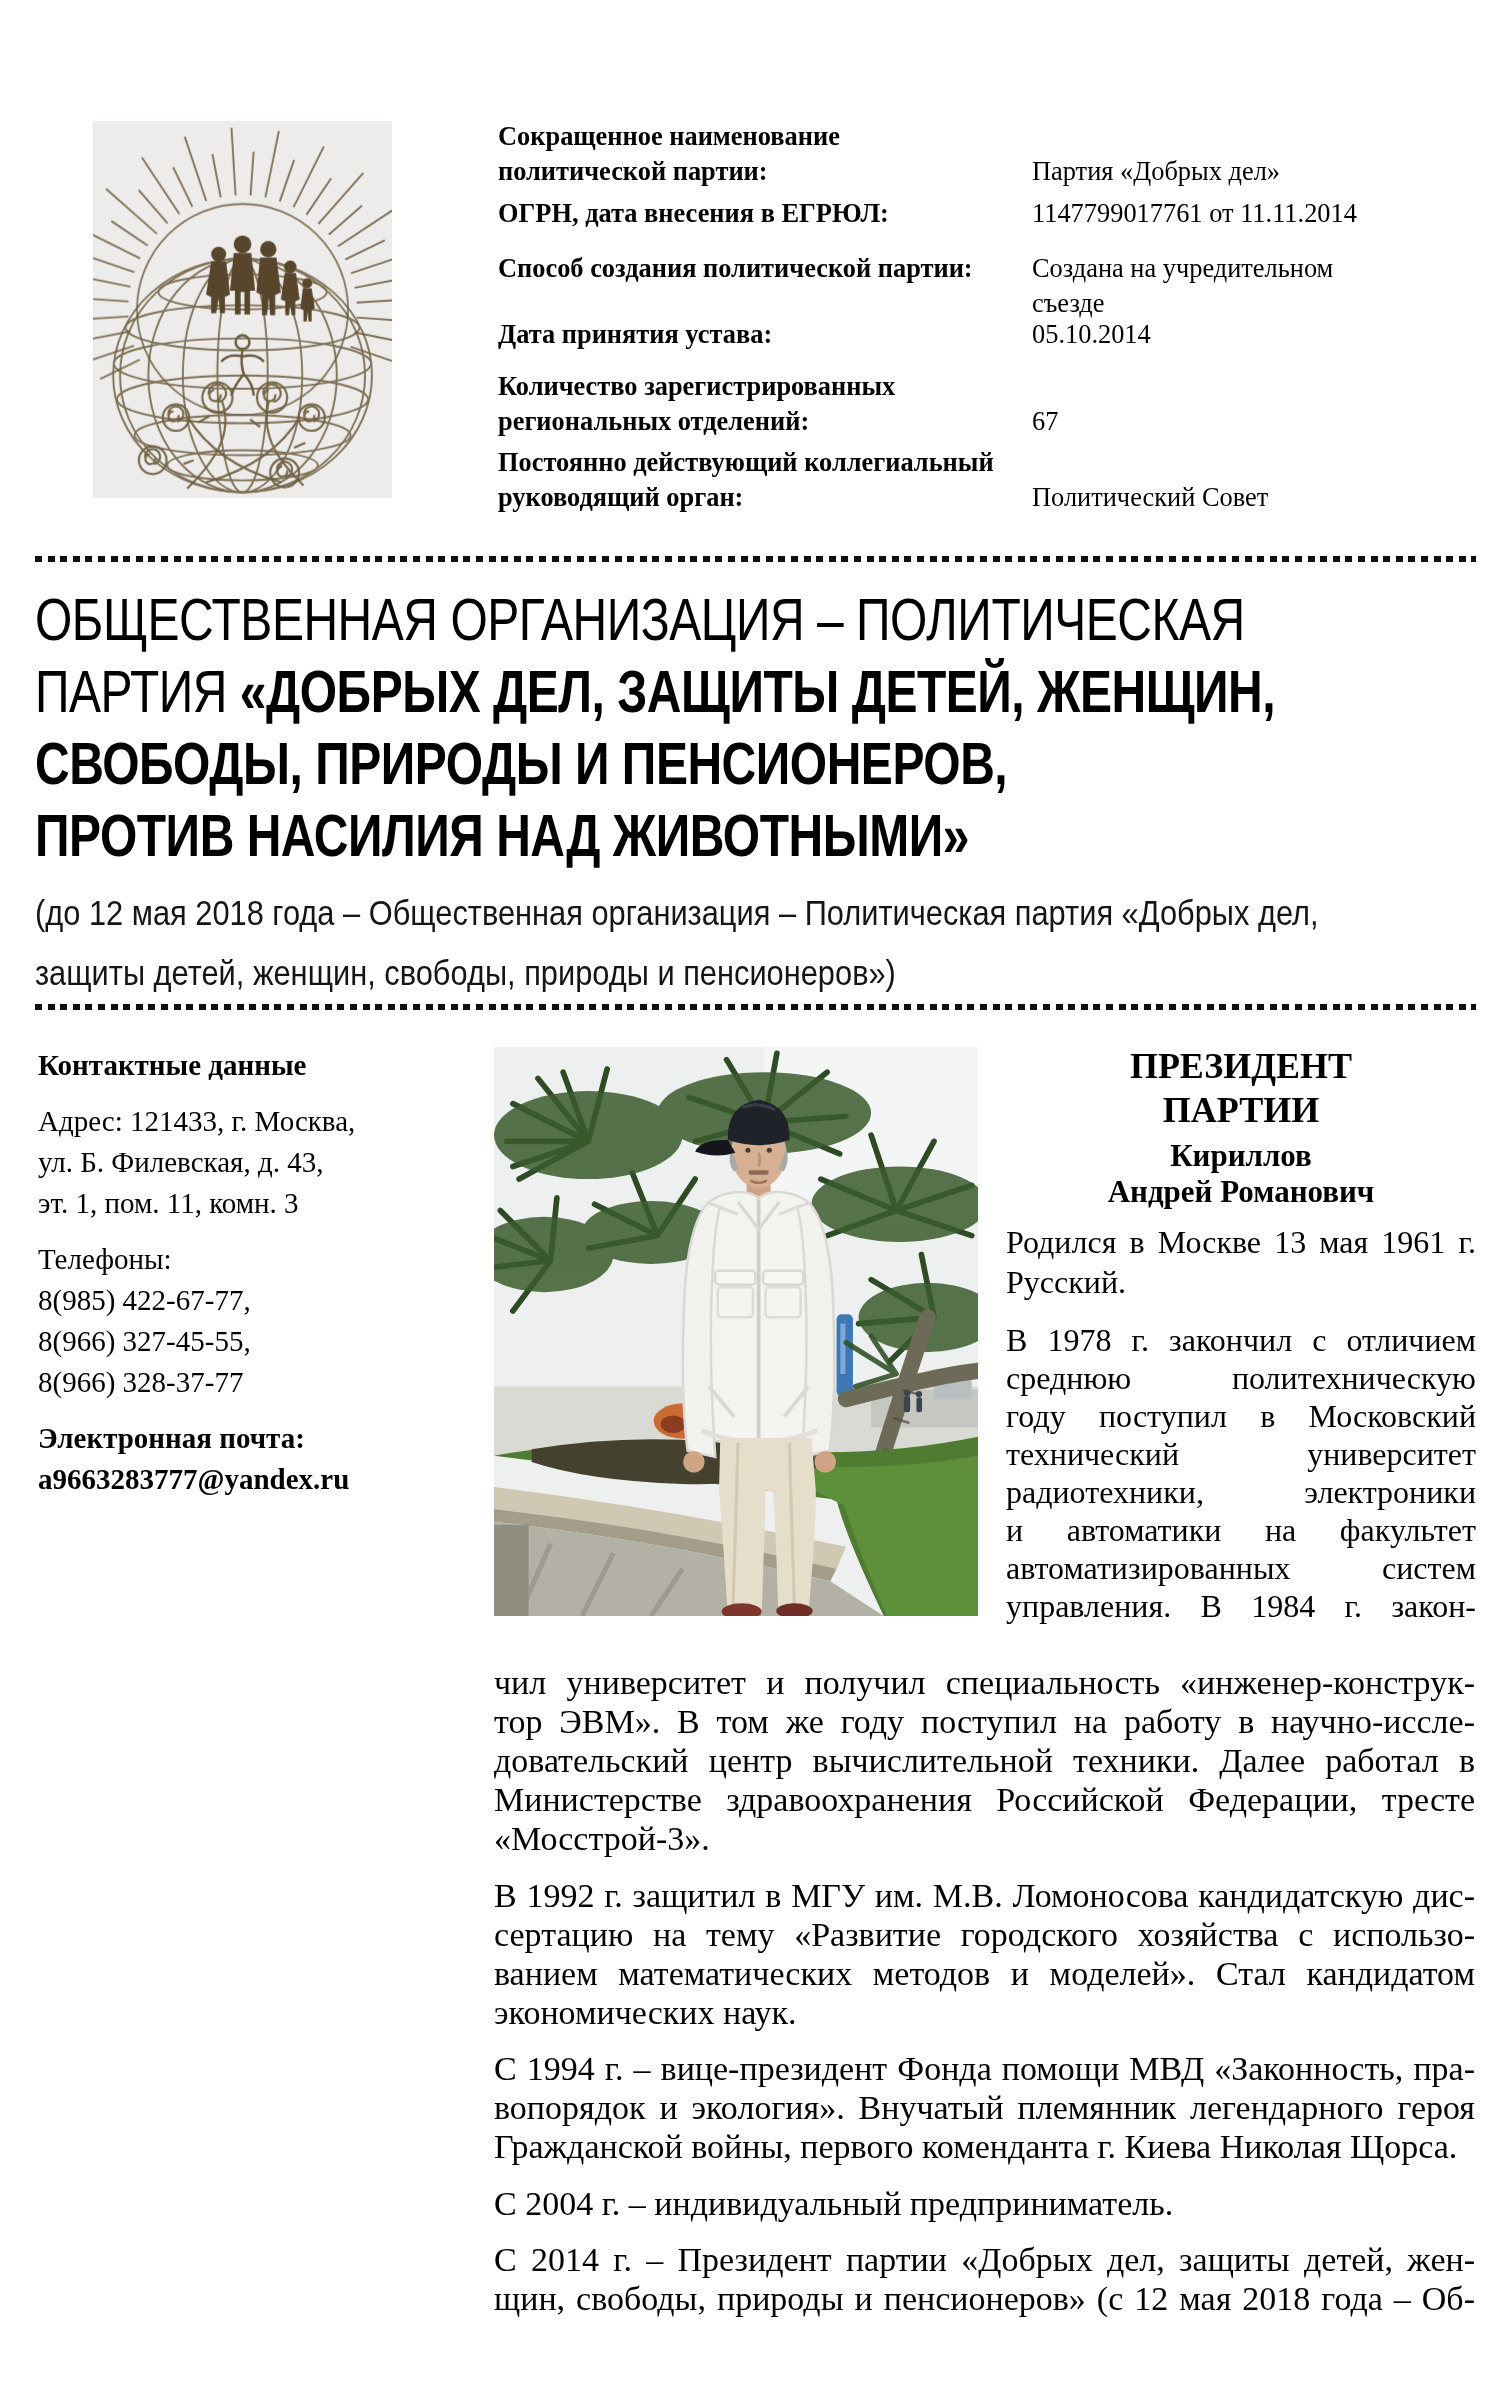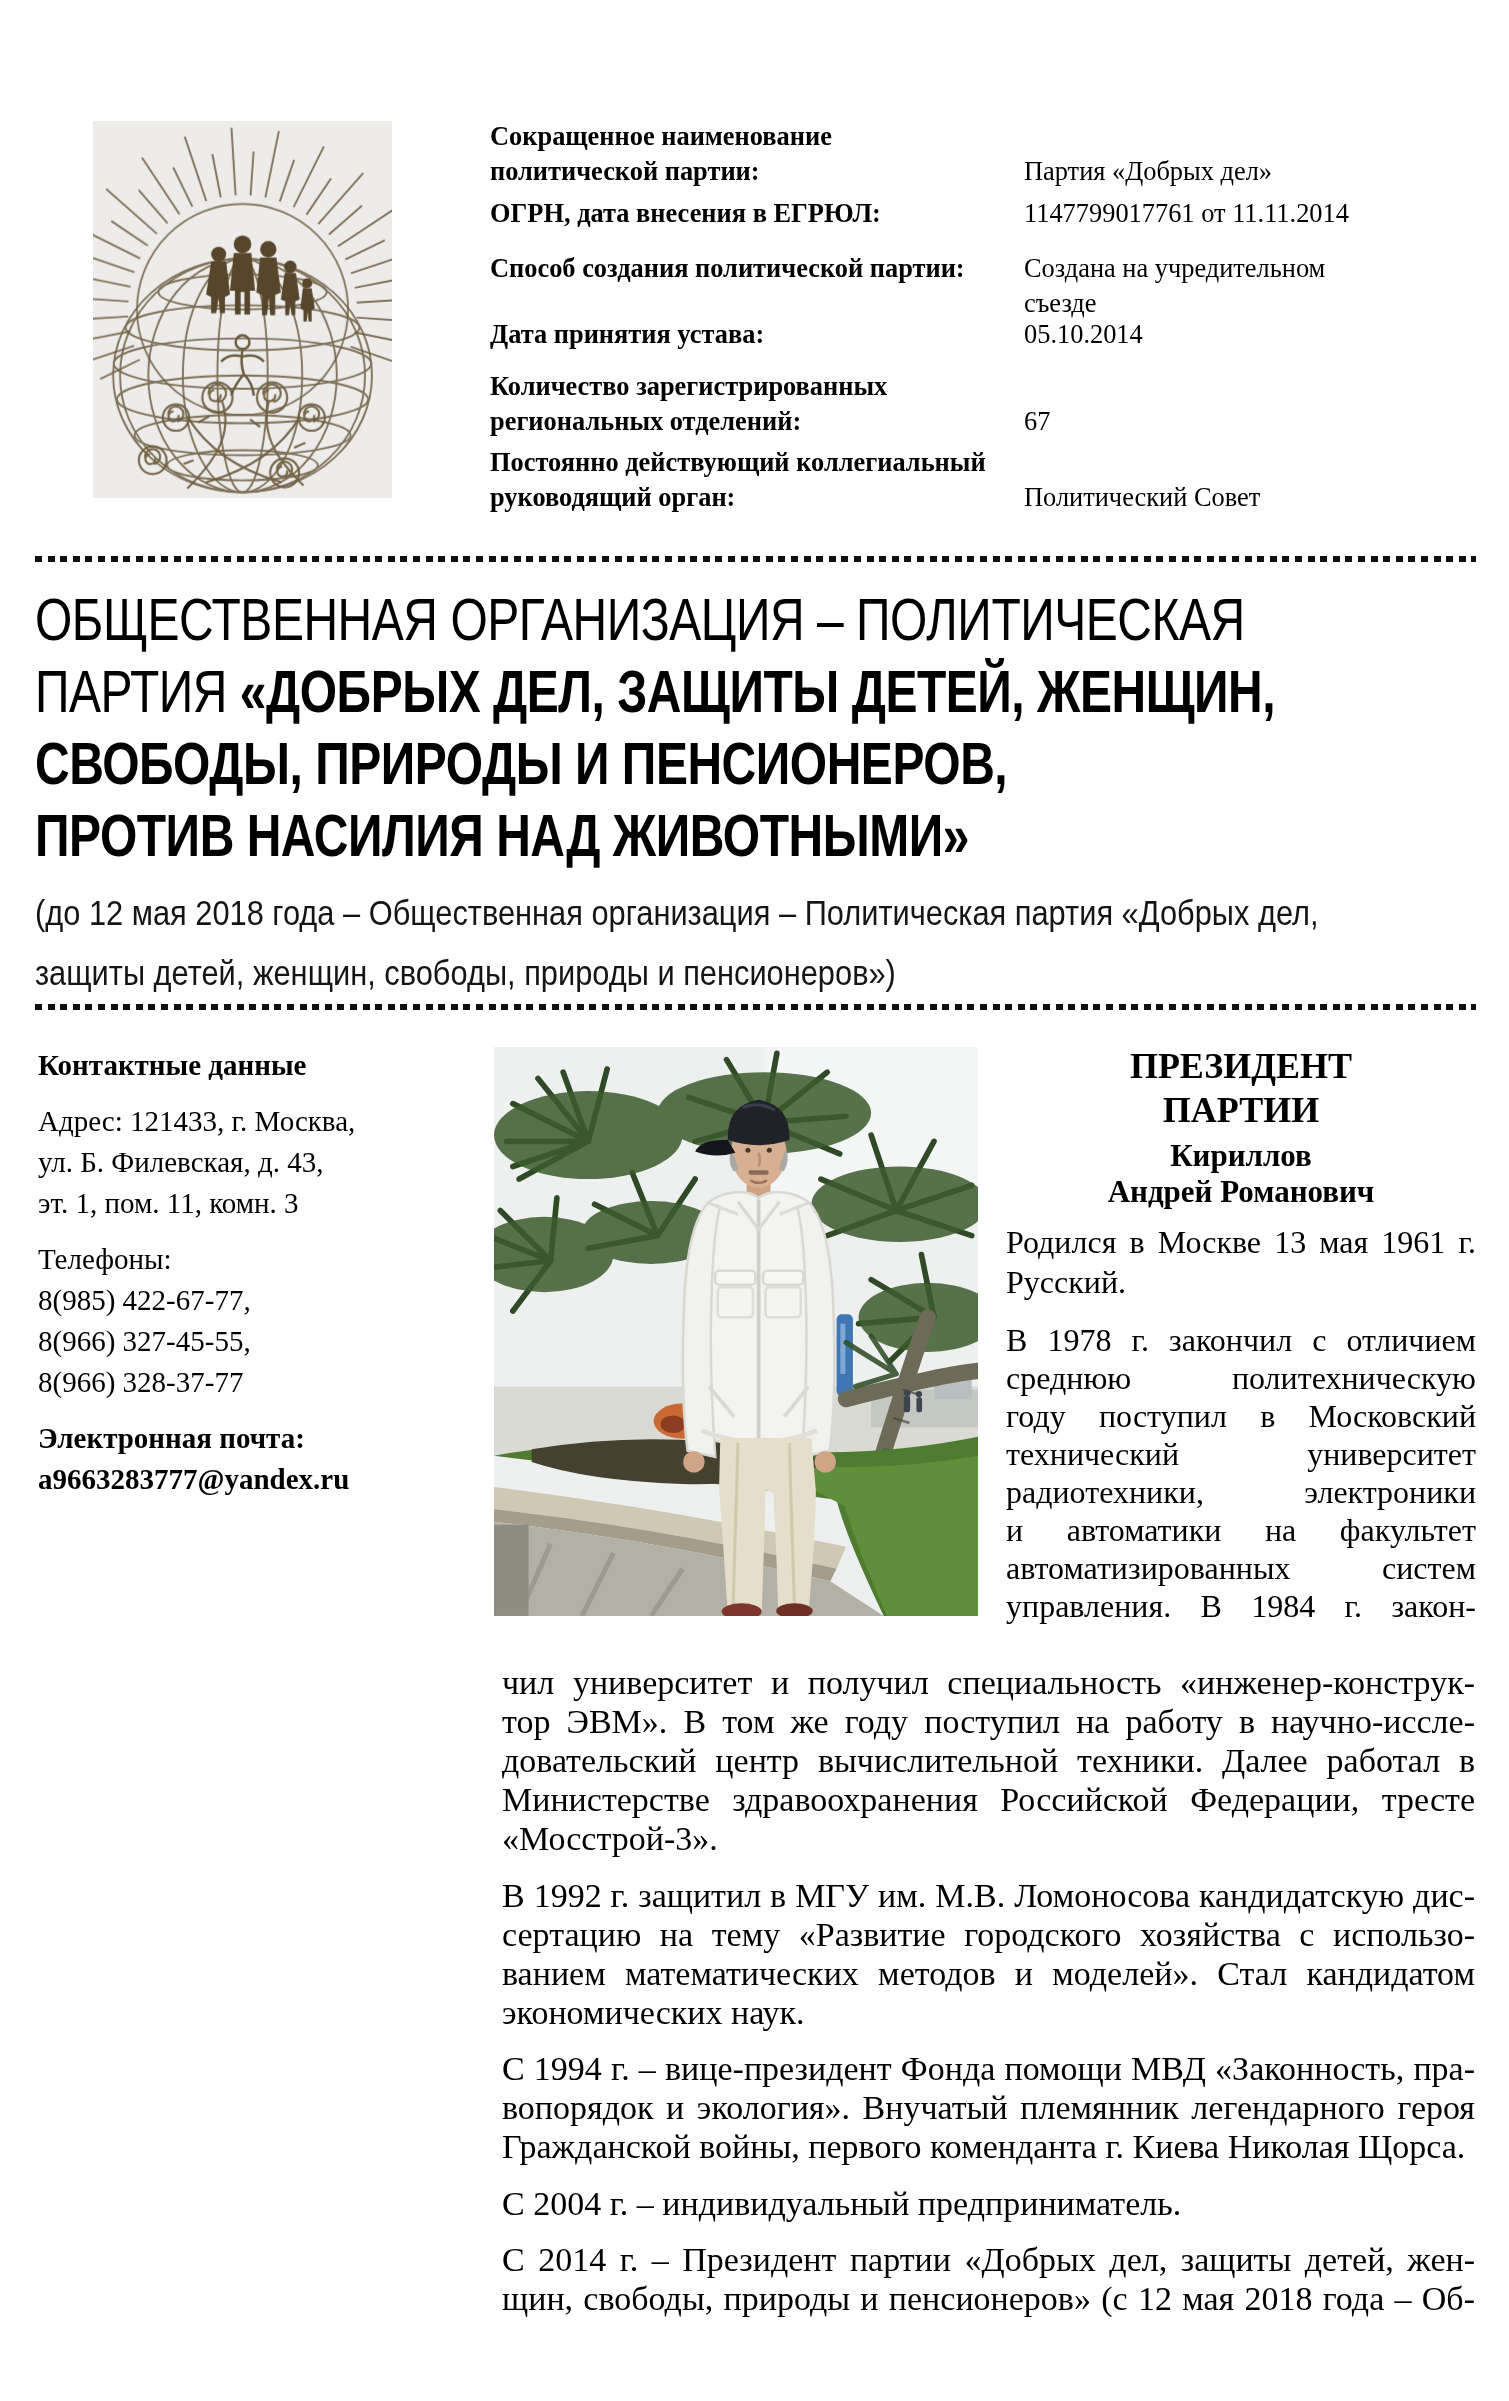--- a/index.html
+++ b/index.html
@@ -3,21 +3,21 @@
 <meta charset="utf-8">
 <style>
   html,body{margin:0;padding:0;background:#777;}
   .page{position:relative;width:1509px;height:2401px;background:#ffffff;margin:0 auto;
         font-family:"Liberation Serif","DejaVu Serif",serif;color:#000;overflow:hidden;}
   
   .emblem-box{position:absolute;left:93px;top:121px;width:299px;height:377px;}
   .info-table{position:absolute;left:490px;top:119px;width:982px;height:402px;}
   .info-row{position:absolute;left:0;width:982px;display:flex;}
   .info-row.bottom{align-items:flex-end;}
-  .info-label{width:534px;font-weight:bold;font-size:26.4px;line-height:35px;white-space:pre-line;}
+  .info-label{width:534px;font-weight:bold;font-size:26.4px;line-height:35px;white-space:pre-line;margin-left:8px;}
   .info-value{flex:1;font-size:26.4px;line-height:35px;white-space:pre-line;}
   
   .divider{position:absolute;left:35px;width:1441px;height:5.7px;
            background:repeating-linear-gradient(90deg,#101010 0 7px,transparent 7px 12.6px);}
   .divider.d1{top:556px}.divider.d2{top:1004px}
   
   .party-title{position:absolute;left:35px;top:584px;width:1446px;
                font-family:"Liberation Sans","DejaVu Sans",sans-serif;}
   .title-line{font-size:60px;line-height:72px;white-space:nowrap;letter-spacing:-0.6px;
               transform:scaleX(.8);transform-origin:left;}
@@ -35,21 +35,21 @@
   
   .bio-col{position:absolute;left:1006px;top:1044px;width:470px;}
   .president-heading{font-size:36px;line-height:44px;font-weight:bold;text-align:center;}
   .president-name{margin-top:6.3px;font-size:31px;line-height:36px;font-weight:bold;text-align:center;}
   .bio-col-text{margin-top:12px;font-size:32px;}
   .bio-col-text .par{margin-bottom:19px;}
   .bio-col-text .par .line{line-height:40px;}
   .bio-col-text .par.tight .line{line-height:38px;}
   
   .bio-full{position:absolute;left:494px;top:1663px;width:981px;font-size:34px;}
-  .bio-full .par{margin-bottom:17.6px;margin-left:8px;}
+  .bio-full .par{margin-bottom:17.6px;}
   .bio-full .line{line-height:39px;}
   .line.just{text-align:justify;text-align-last:justify;}
   
   .page-number{position:absolute;left:0;top:2334px;width:1509px;text-align:center;
                font-size:30px;}
   svg{display:block}
 </style>
 </head>
 <body>
 

